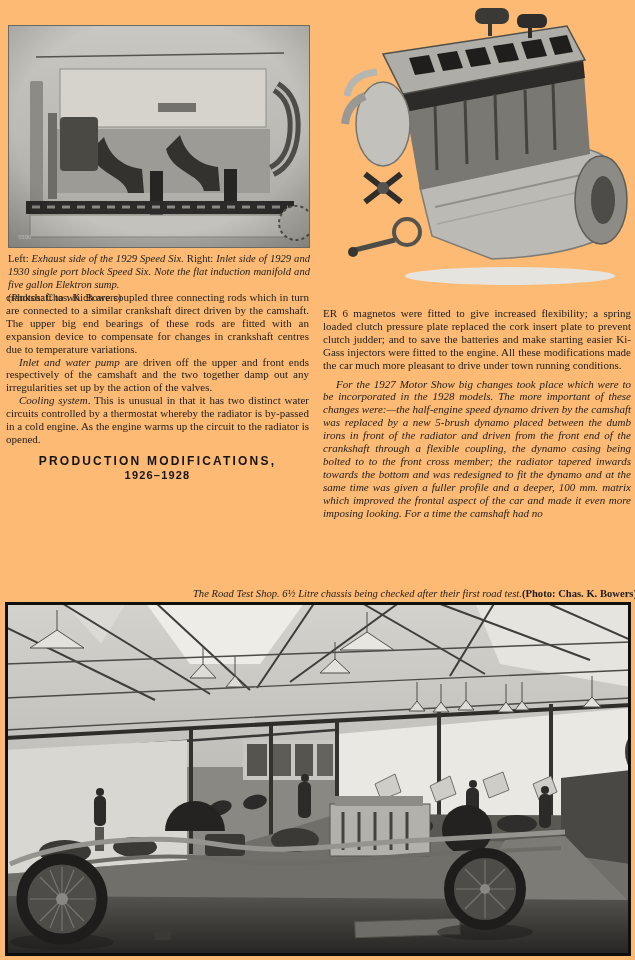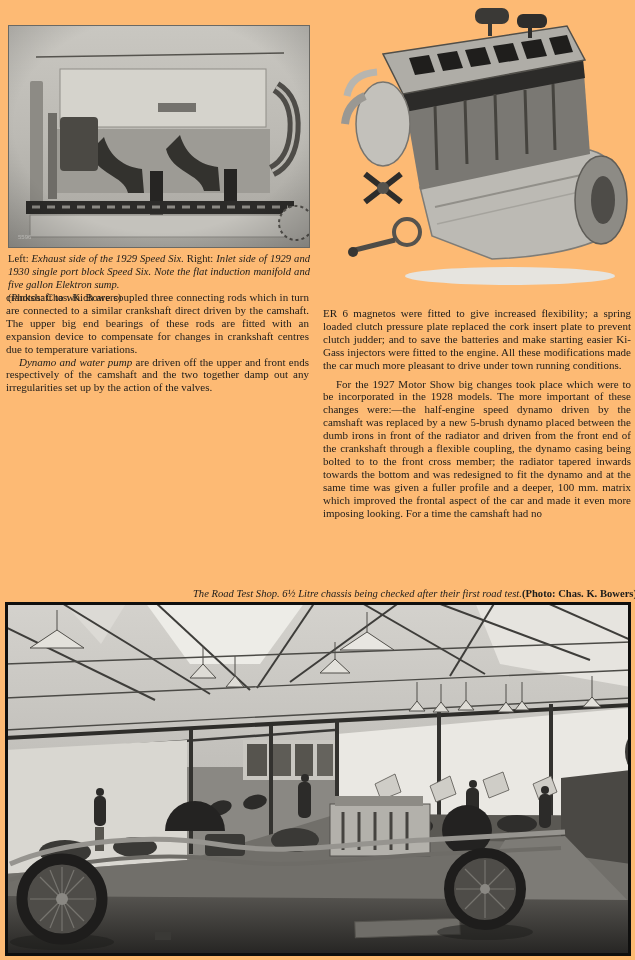--- a/index.html
+++ b/index.html
@@ -19,21 +19,21 @@
     position:absolute;left:8px;top:252px;width:302px;
     font-size:10.6px;line-height:13px;text-align:justify;font-style:italic;
   }
   .top-caption .rom{font-style:normal;}
   .credit-line{text-align:left;font-style:normal;margin-top:0px;}
 
   
   .body-text{font-size:11px;line-height:12.9px;text-align:justify;}
   .body-text p{margin:0;}
   .indent{text-indent:13px;}
-  .gap-top{margin-top:6px !important;}
+  .gap-top{margin-top:6px !important;font-style:italic;}
   .lead-ital{font-style:italic;}
   #col-left{position:absolute;left:6px;top:291px;width:303px;}
   #col-right{position:absolute;left:323px;top:307px;width:308px;}
 
   .section-heading{margin:9px 0 7px 0;text-align:center;
     font-family:"Liberation Sans", sans-serif;font-weight:bold;color:#151413;}
   .section-heading .l1{display:block;font-size:12px;letter-spacing:2.2px;}
   .section-heading .l2{display:block;font-size:11px;letter-spacing:1.2px;margin-top:1px;}
 
   
@@ -155,21 +155,26 @@
         <circle cx="28" cy="250" r="5" fill="#373633"></circle>
 
         <ellipse cx="276" cy="198" rx="26" ry="44" fill="#8d8b85" stroke="#5e5c57" stroke-width="1.5"></ellipse>
         <ellipse cx="278" cy="198" rx="12" ry="24" fill="#4e4c48"></ellipse>
       </g>
     </svg>
   </figure>
 
   <div id="col-left" class="body-text">
     <p>crankshaft to which are coupled three connecting rods which in turn are connected to a similar crankshaft direct driven by the camshaft. The upper big end bearings of these rods are fitted with an expansion device to compensate for changes in crankshaft centres due to temperature variations.</p>
-    <p class="indent"><span class="lead-ital">Dynamo and water pump</span><span> are driven off the upper and front ends respectively of the camshaft and the two together damp out any irregularities set up by the action of the valves.</span></p>
+    <p class="indent"><span class="lead-ital">Inlet and water pump</span><span> are driven off the upper and front ends respectively of the camshaft and the two together damp out any irregularities set up by the action of the valves.</span></p>
+    <p class="indent"><span class="lead-ital">Cooling system</span><span>. This is unusual in that it has two distinct water circuits controlled by a thermostat whereby the radiator is by-passed in a cold engine. As the engine warms up the circuit to the radiator is opened.</span></p>
+    <h2 class="section-heading">
+      <span class="l1">PRODUCTION MODIFICATIONS,</span>
+      <span class="l2">1926–1928</span>
+    </h2>
   </div>
 
   <div id="col-right" class="body-text">
     <p>ER 6 magnetos were fitted to give increased flexibility; a spring loaded clutch pressure plate replaced the cork insert plate to prevent clutch judder; and to save the batteries and make starting easier Ki-Gass injectors were fitted to the engine. All these modifications made the car much more pleasant to drive under town running conditions.</p>
     <p class="indent gap-top">For the 1927 Motor Show big changes took place which were to be incorporated in the 1928 models. The more important of these changes were:—the half-engine speed dynamo driven by the camshaft was replaced by a new 5-brush dynamo placed between the dumb irons in front of the radiator and driven from the front end of the crankshaft through a flexible coupling, the dynamo casing being bolted to to the front cross member; the radiator tapered inwards towards the bottom and was redesigned to fit the dynamo and at the same time was given a fuller profile and a deeper, 100 mm. matrix which improved the frontal aspect of the car and made it even more imposing looking. For a time the camshaft had no</p>
   </div>
 
   <div id="caption-bottom">
     <span class="ital">The Road Test Shop. 6½ Litre chassis being checked after their first road test.</span>
     <span class="rom">(Photo: Chas. K. Bowers)</span>

